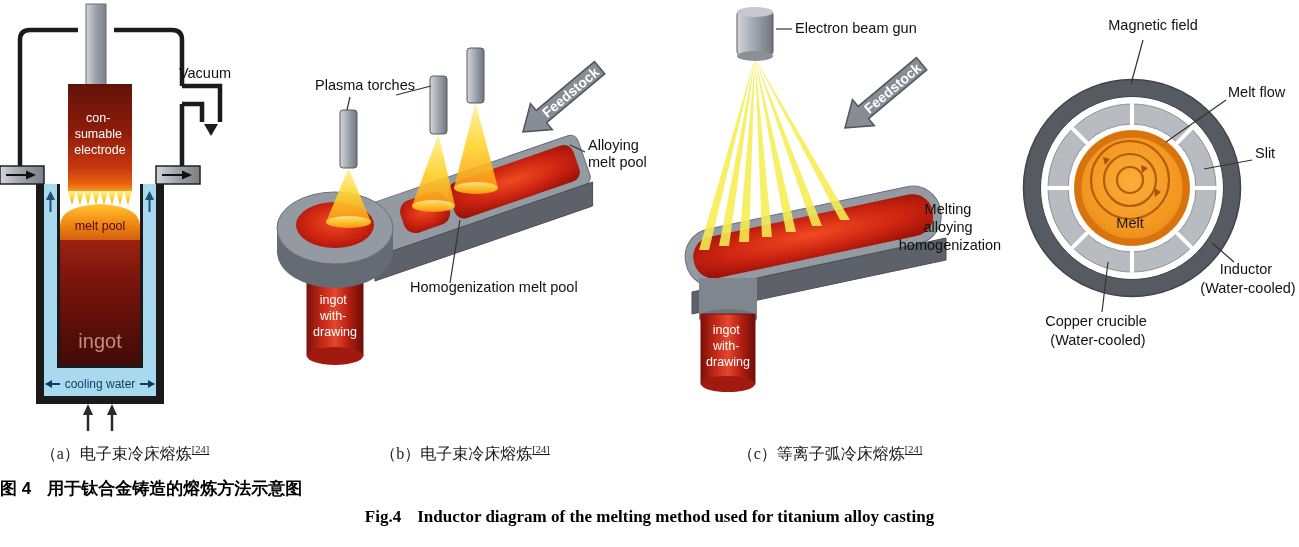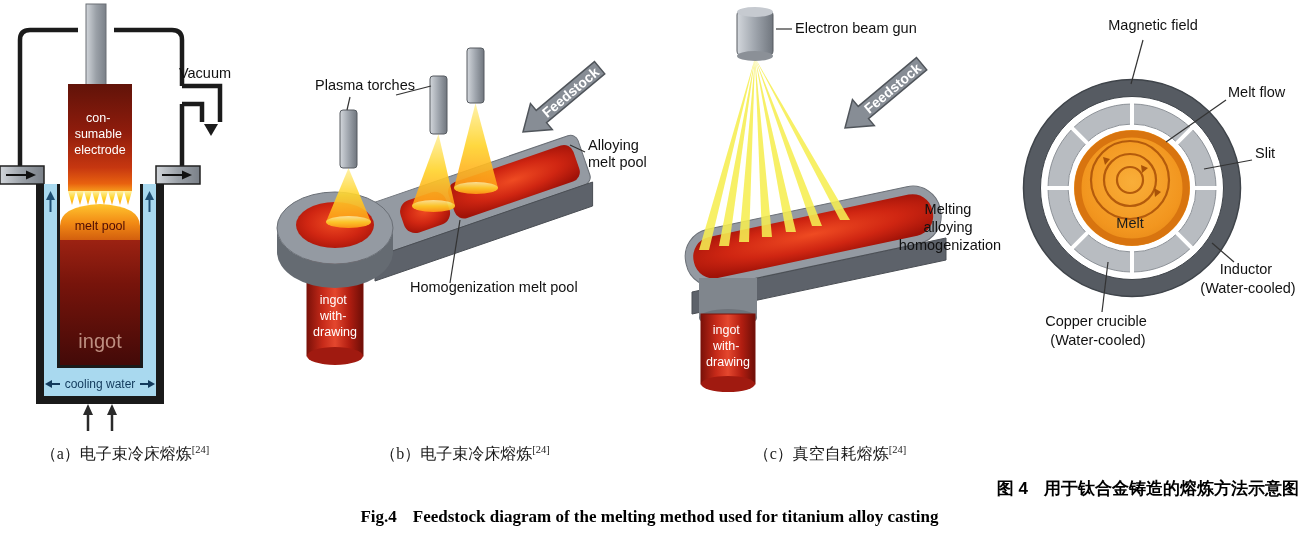--- a/index.html
+++ b/index.html
@@ -5,22 +5,22 @@
   html,body{margin:0;padding:0;background:#fff;}
   .fig{position:relative;width:1299px;height:547px;background:#fff;overflow:hidden;}
   .panel{position:absolute;top:0;}
   svg text{font-family:"Liberation Sans",sans-serif;}
   .t{font-size:14.5px;fill:#111;}
   .ts{font-size:12.5px;fill:#111;}
   .tw{font-size:12.5px;fill:#fff;}
   .arrowtxt{font-size:14px;font-weight:bold;fill:#fff;}
   .ld{stroke:#333;stroke-width:1.2;fill:none;}
   .subcap{position:absolute;top:444px;text-align:center;font-family:"Liberation Serif",serif;font-size:16px;color:#1a1a1a;}
-  .subcap sup{font-size:10.5px;}
-  .capzh{position:absolute;top:477px;width:100%;text-align:right;font-family:"Liberation Sans",sans-serif;font-weight:bold;font-size:17px;color:#000;}
+  .subcap sup{font-size:10.5px;text-decoration:underline;}
+  .capzh{position:absolute;top:477px;width:100%;text-align:left;font-family:"Liberation Sans",sans-serif;font-weight:bold;font-size:17px;color:#000;}
   .capen{position:absolute;top:507px;width:100%;text-align:center;font-family:"Liberation Serif",serif;font-weight:bold;font-size:17px;color:#000;}
   .caplabel{margin-right:16px;}
 </style>
 </head>
 <body>
 
 <div class="fig">
 
   <svg width="0" height="0" style="position:absolute">
     <defs>
@@ -313,23 +313,23 @@
     <line class="ld" x1="92" y1="312" x2="98" y2="262"></line>
   </svg>
 
   <div class="subcap" style="left:0;width:250px">
     <span>（a）电子束冷床熔炼</span><sup>[24]</sup>
   </div>
   <div class="subcap" style="left:270px;width:390px">
     <span>（b）电子束冷床熔炼</span><sup>[24]</sup>
   </div>
   <div class="subcap" style="left:655px;width:350px">
-    <span>（c）真空自耗熔炼</span><sup>[24]</sup>
+    <span>（c）等离子弧冷床熔炼</span><sup>[24]</sup>
   </div>
 
   <div class="capzh">
     <span class="caplabel">图 4</span><span>用于钛合金铸造的熔炼方法示意图</span>
   </div>
   <div class="capen">
-    <span class="caplabel">Fig.4</span><span>Feedstock diagram of the melting method used for titanium alloy casting</span>
+    <span class="caplabel">Fig.4</span><span>Inductor diagram of the melting method used for titanium alloy casting</span>
   </div>
 
 </div>
 
 </body></html>

